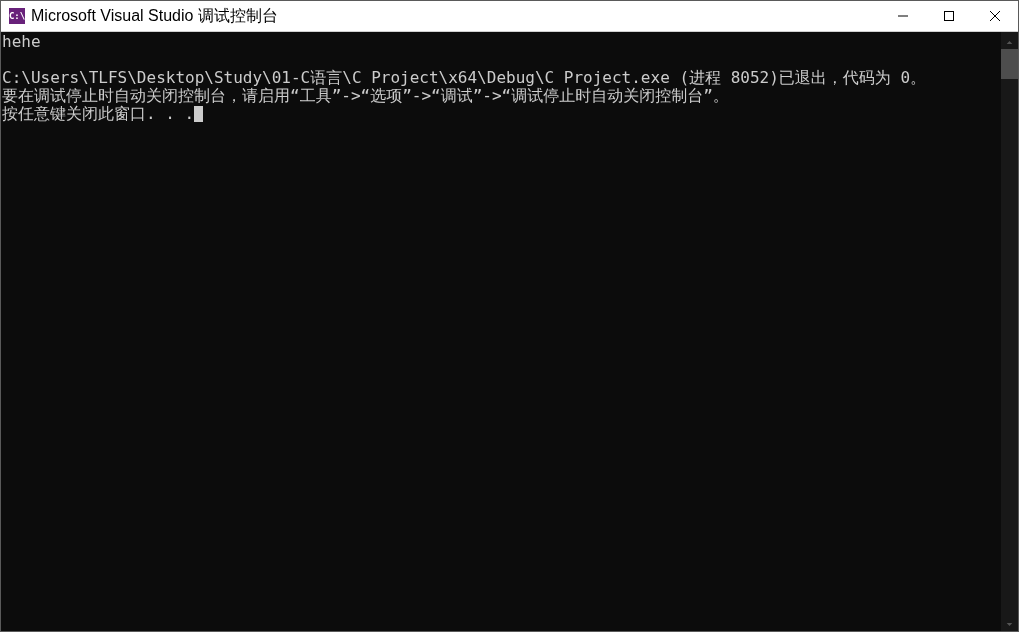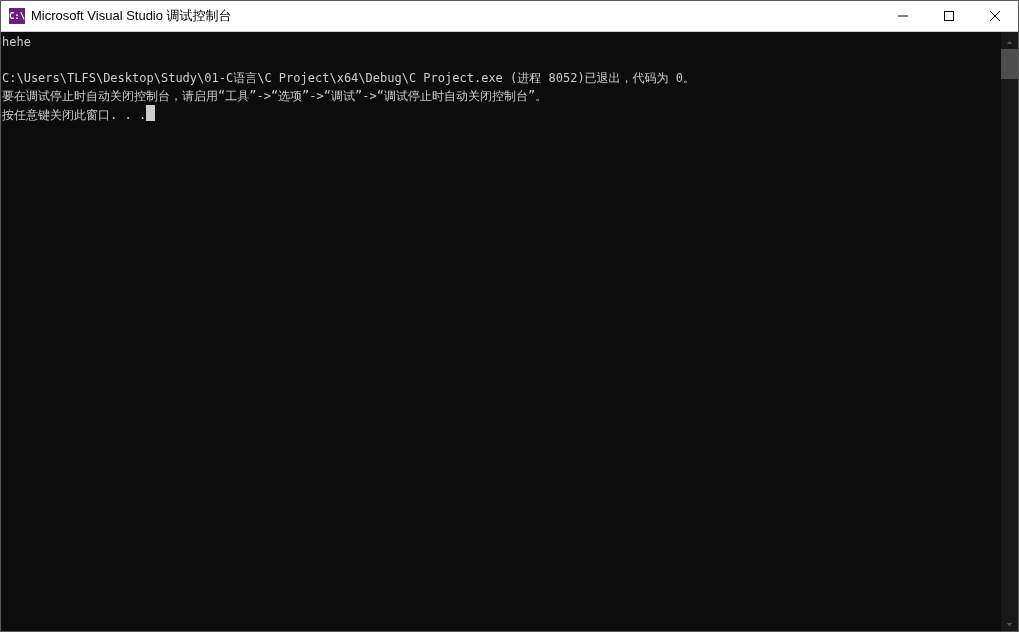--- a/index.html
+++ b/index.html
@@ -30,21 +30,21 @@
       background: #68217a;
       display: inline-flex;
       align-items: center;
       justify-content: center;
       font-size: 9px;
       color: #fff;
       font-weight: bold;
       font-family: Consolas, monospace;
     }
     .titlebar-title {
-      font-size: 13px;
+      font-size: 16px;
       color: #000000;
       flex: 1;
     }
     .titlebar-controls {
       display: flex;
       height: 100%;
     }
     .titlebar-btn {
       width: 46px;
       height: 100%;
@@ -67,21 +67,21 @@
     }
     .console-area {
       position: absolute;
       top: 0;
       left: 0;
       right: 17px;
       bottom: 0;
       background: #0c0c0c;
       color: #cccccc;
       font-family: "NSimSun", "SimSun", Consolas, monospace;
-      font-size: 12px;
+      font-size: 16px;
       line-height: 18px;
       padding: 1px 0 0 1px;
       white-space: pre;
       overflow: hidden;
     }
     .scrollbar {
       position: absolute;
       right: 0;
       top: 0;
       width: 17px;

